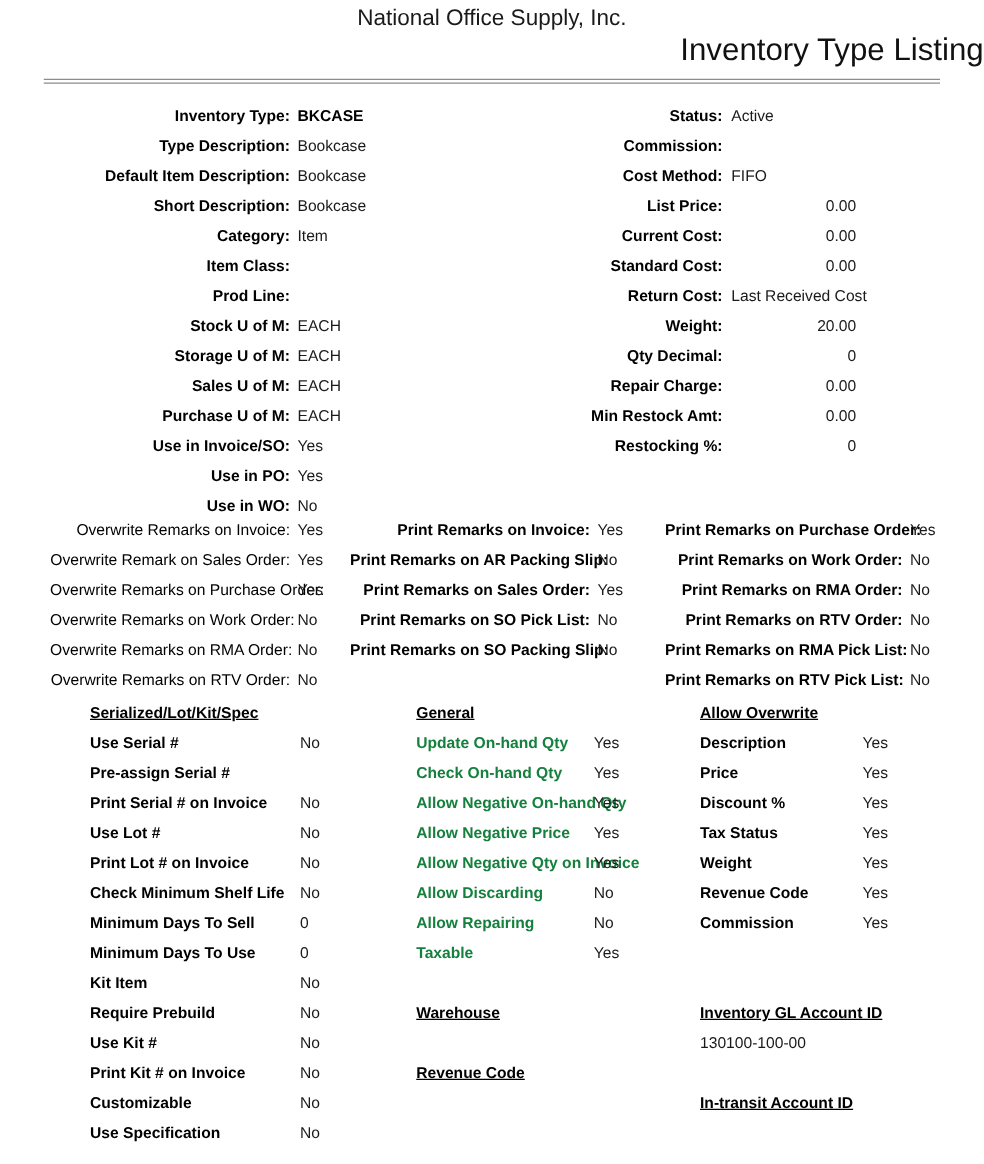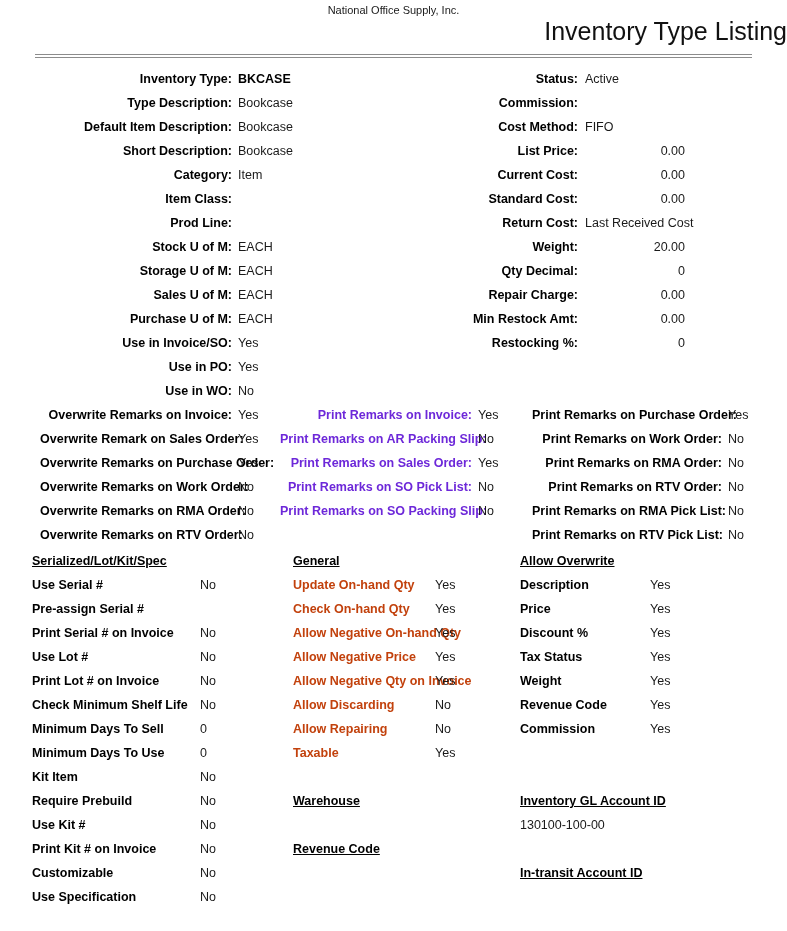--- a/index.html
+++ b/index.html
@@ -5,57 +5,57 @@
   * { margin:0; padding:0; box-sizing:border-box; }
   html,body { background:#ffffff; }
   body {
     width:787px; height:931px;
     font-family:"Liberation Sans", sans-serif;
     font-size:12.5px; color:#1a1a1a;
     overflow:hidden;
   }
   .page { width:787px; height:931px; background:#fff; }
 
-  .company { text-align:center; padding-top:4px; font-size:11px; color:#1a1a1a; }
+  .company { text-align:center; padding-top:4px; font-size:18px; color:#1a1a1a; }
   .title   { text-align:right; font-size:25px; font-weight:400; color:#111; margin-top:1px; }
   .rule    { margin:8px 35px 0 35px; height:4px;
              border-top:1px solid #8c8c8c; border-bottom:1px solid #8c8c8c; }
 
   
   .top { display:flex; margin-top:9px; padding-left:40px; }
   .tleft { width:420px; }
   .tright { flex:1; }
-  .trow { height:24px; display:flex; align-items:center; white-space:nowrap; }
+  .trow { height:24px; display:flex; align-items:flex-end; white-space:nowrap; }
   .tleft .lbl { width:192px; text-align:right; font-weight:bold; color:#000; }
   .tright .lbl { width:118px; text-align:right; font-weight:bold; color:#000; }
   .tleft .val { margin-left:6px; }
   .tright .val { margin-left:7px; width:100px; }
   .tright .val.num { text-align:right; }
   .val.b { font-weight:bold; color:#000; }
 
   
   .remarks { display:flex; padding-left:40px; }
   .rcol1 { width:240px; }
   .rcol2 { width:238px; }
   .rcol3 { flex:1; }
   .rrow { height:24px; display:flex; align-items:center; white-space:nowrap; }
-  .rcol1 .rlbl { width:192px; text-align:right; font-weight:bold; color:#000; }
-  .rcol2 .rlbl { width:192px; text-align:right; font-weight:bold; color:#6d28d9; }
+  .rcol1 .rlbl { width:192px; text-align:right; font-weight:normal; color:#000; }
+  .rcol2 .rlbl { width:192px; text-align:right; font-weight:bold; color:#000000; }
   .rcol3 .rlbl { width:204px; text-align:right; font-weight:bold; color:#000;padding-left:14px; }
   .rval { margin-left:6px; }
 
   
-  .details { display:flex; padding-left:32px; margin-top:2px; }
+  .details { display:flex; padding-left:72px; margin-top:2px; }
   .dcol1 { width:261px; }
   .dcol2 { width:227px; }
   .dcol3 { flex:1; }
   .dcell { height:24px; display:flex; align-items:center; white-space:nowrap; }
   .dheader { font-weight:bold; text-decoration:underline; color:#000; }
   .dcol1 .dlbl { width:168px; font-weight:bold; color:#000; }
-  .dcol2 .dlbl { width:142px; font-weight:bold; color:#c2410c; }
+  .dcol2 .dlbl { width:142px; font-weight:bold; color:#15803d; }
   .dcol3 .dlbl { width:130px; font-weight:bold; color:#000; }
 </style>
 </head>
 <body>
 
 <div class="page">
   <div class="company">National Office Supply, Inc.</div>
   <div class="title">Inventory Type Listing</div>
   <div class="rule"></div>
 

